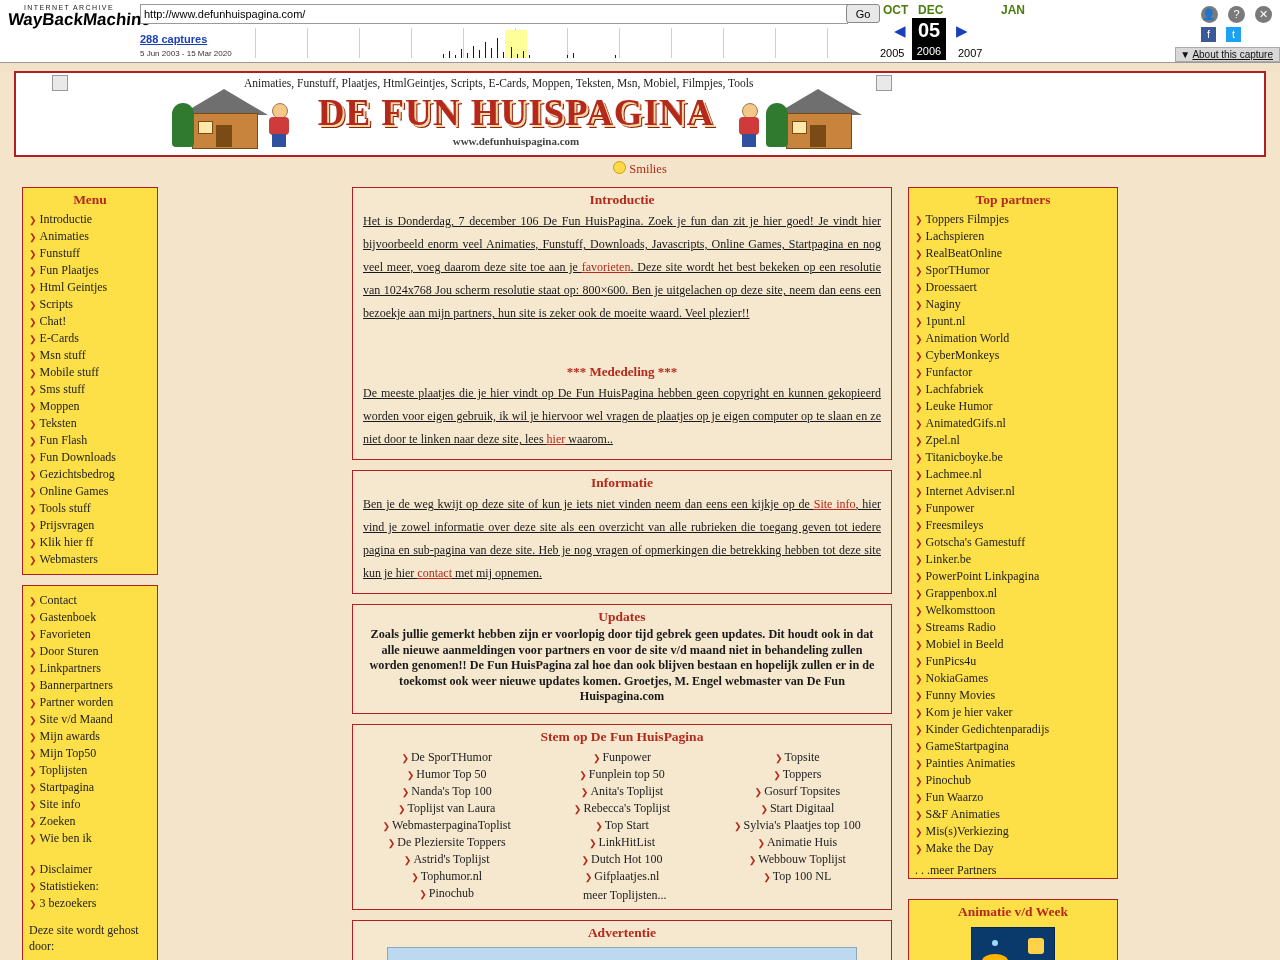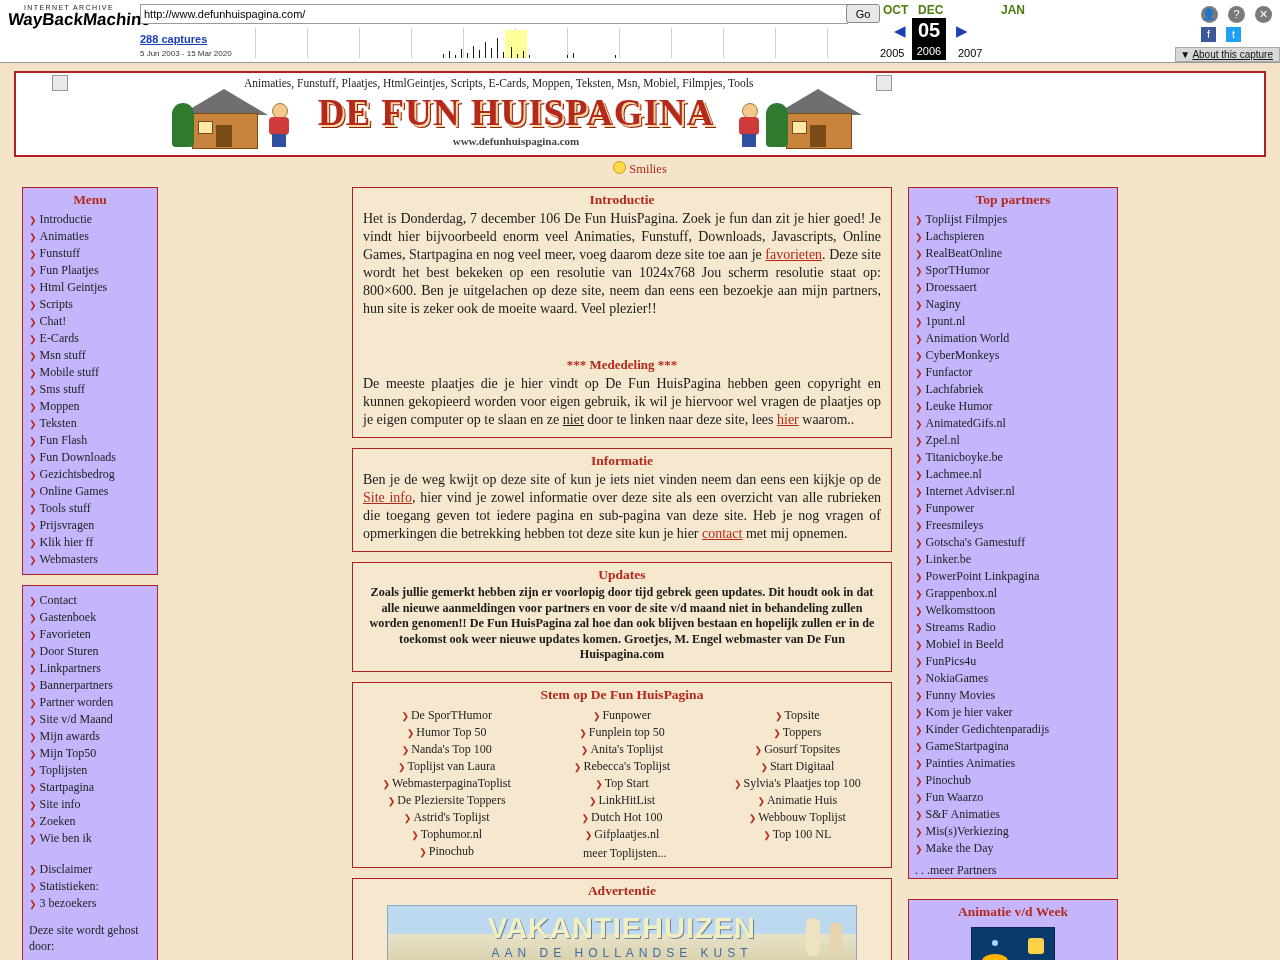--- a/index.html
+++ b/index.html
@@ -65,34 +65,34 @@
       text-shadow:2px 2px 0 #f7d9a0, 3px 3px 0 #8a2010;letter-spacing:1px;}
   .logourl{position:absolute;left:100px;top:48px;width:500px;text-align:center;font-size:11px;color:#444;font-weight:bold;}
   .kid{position:absolute;width:26px;height:44px;}
   .kid .head{position:absolute;left:6px;top:0;width:14px;height:14px;border-radius:50%;background:#f3c98b;border:1px solid #a07a44;}
   .kid .torso{position:absolute;left:3px;top:14px;width:20px;height:18px;background:#cf3b3b;border-radius:4px;}
   .kid .legs{position:absolute;left:6px;top:31px;width:14px;height:13px;background:#2f4fa0;}
   .smilies{text-align:center;margin-top:4px;font-size:12.5px;color:#b4291b;}
   .smilies .sm{display:inline-block;width:11px;height:11px;border-radius:50%;background:#ffd94a;border:1px solid #caa000;vertical-align:-1px;margin-right:3px;}
 
   .cols{position:relative;margin:10px 14px 0 14px;}
-  .box{border:1px solid #b02020;background:#c4b5fd;}
+  .box{border:1px solid #b02020;background:#fde047;}
   .box-t{text-align:center;font-weight:bold;color:#b4291b;font-size:13.5px;padding:4px 0 3px 0;}
   
   .leftcol{position:absolute;left:8px;top:0;width:136px;}
   .menu-list{padding:0 0 6px 6px;}
   .mi{font-size:12px;color:#222;line-height:16px;white-space:nowrap;cursor:pointer;}
   .mi .bullet{color:#b4291b;font-size:9px;margin-right:3px;}
   .host{font-size:12px;color:#222;line-height:16px;padding:4px 0 4px 6px;}
 
   
   .centercol{position:absolute;left:338px;top:0;width:540px;}
   .cbox{border:1px solid #b02020;background:#f6e8cf;margin-bottom:10px;}
   .cbox .title{text-align:center;font-weight:bold;color:#b4291b;font-size:13.5px;padding:4px 0 2px 0;}
-  .ctext{font-size:14px;color:#1a1a1a;line-height:18px;padding:0 10px 8px 10px;text-align:justify;}
+  .ctext{font-size:12px;color:#1a1a1a;line-height:23px;padding:0 10px 8px 10px;text-align:justify;text-decoration:underline;}
   .ctext a{color:#b4291b;}
   .med{text-align:center;font-weight:bold;color:#b4291b;font-size:13px;padding:6px 0 2px 0;margin-top:25px;}
   .updtext{font-size:12.2px;color:#1a1a1a;line-height:15.5px;padding:0 14px 8px 14px;text-align:center;font-weight:bold;}
   .stemgrid{display:flex;padding:2px 6px 8px 6px;}
   .stemcol{flex:1;text-align:center;}
   .stemcol .si{font-size:12px;color:#222;line-height:16px;cursor:pointer;}
   .stemcol .si .bullet{color:#b4291b;font-size:9px;margin-right:2px;}
   .moretop{font-size:12px;color:#222;text-align:center;padding-bottom:6px;}
   .advert{margin:4px auto 8px auto;width:468px;height:60px;background:linear-gradient(#bcd9ef 0%,#bcd9ef 46%,#e8e2c8 47%,#d8cfa8 100%);
       border:1px solid #8aa9bf;position:relative;overflow:hidden;}
@@ -368,21 +368,21 @@
           <div>Er zijn nu 3 bezoekers</div>
           <div>Kijk hier hoeveel bezoekers jou voor waren:</div>
         </div>
       </div>
     </div>
 
     <div class="rightcol">
       <div class="box">
         <div class="box-t">Top partners</div>
         <div class="plist" id="partner-items">
-            <div class="pi"><span class="bullet">❯</span><span>Toplijst Filmpjes</span></div>
+            <div class="pi"><span class="bullet">❯</span><span>Toppers Filmpjes</span></div>
             <div class="pi"><span class="bullet">❯</span><span>Lachspieren</span></div>
             <div class="pi"><span class="bullet">❯</span><span>RealBeatOnline</span></div>
             <div class="pi"><span class="bullet">❯</span><span>SporTHumor</span></div>
             <div class="pi"><span class="bullet">❯</span><span>Droessaert</span></div>
             <div class="pi"><span class="bullet">❯</span><span>Naginy</span></div>
             <div class="pi"><span class="bullet">❯</span><span>1punt.nl</span></div>
             <div class="pi"><span class="bullet">❯</span><span>Animation World</span></div>
             <div class="pi"><span class="bullet">❯</span><span>CyberMonkeys</span></div>
             <div class="pi"><span class="bullet">❯</span><span>Funfactor</span></div>
             <div class="pi"><span class="bullet">❯</span><span>Lachfabriek</span></div>

